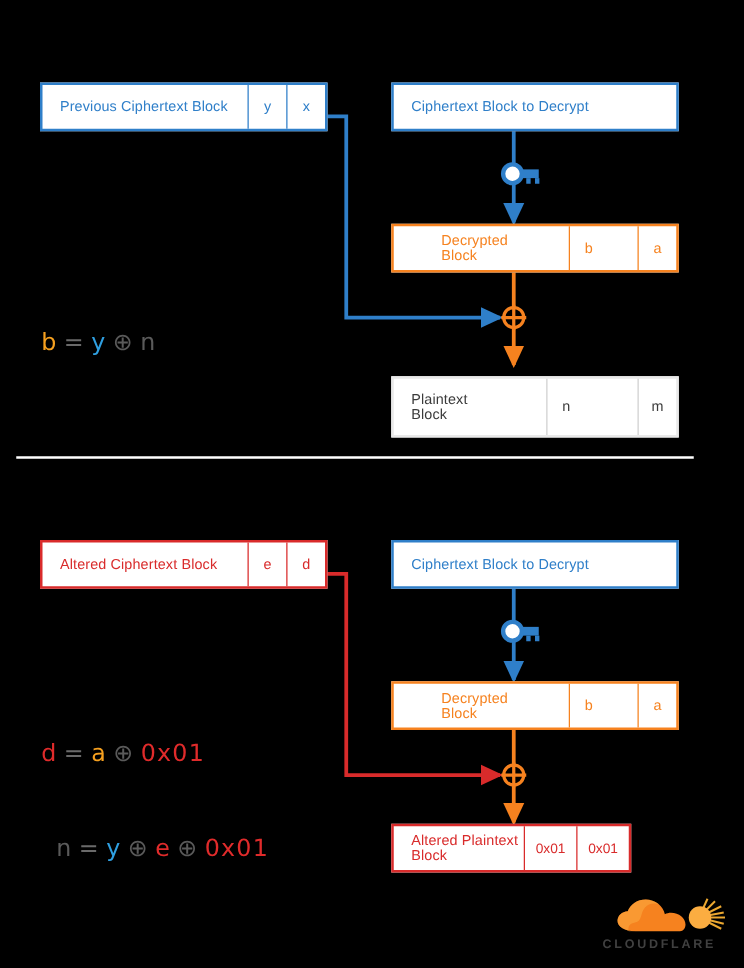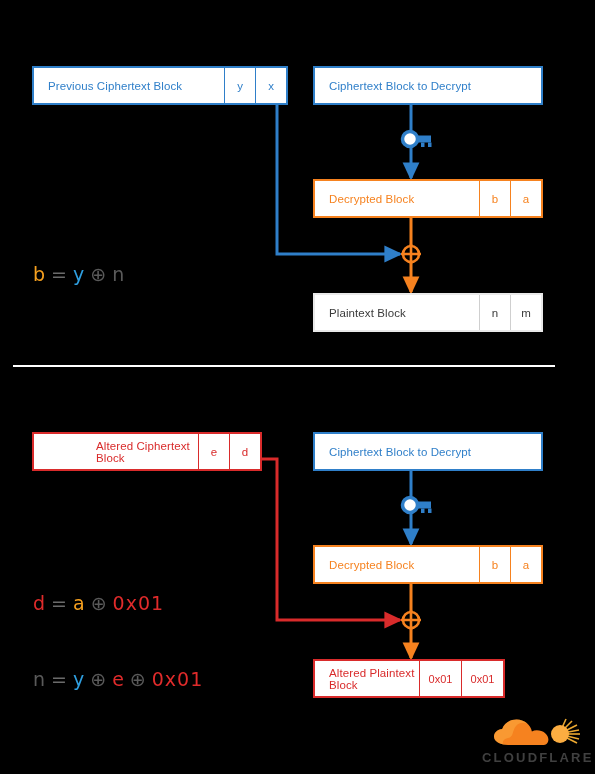--- a/index.html
+++ b/index.html
@@ -58,21 +58,21 @@
     width: 41px;
     flex: 0 0 41px;
     font-size: 11px;
   }
   
   .theme-blue { border-color: #2f7fc9; }
   .theme-blue .label, .theme-blue .cell { color: #2f7fc9; }
   .theme-blue .cell { border-left-color: #2f7fc9; }
 
   .theme-orange { border-color: #f6821f; }
-  .theme-orange .label, .theme-orange .cell { color: #f6821f; }
+  .theme-orange .label, .theme-orange .cell { color: #f6821f; margin-left: 24px; }
   .theme-orange .cell { border-left-color: #f6821f; }
 
   .theme-red { border-color: #d92b2b; }
   .theme-red .label, .theme-red .cell { color: #d92b2b; }
   .theme-red .cell { border-left-color: #d92b2b; }
 
   .theme-gray { border-color: #e9e9e9; }
   .theme-gray .label, .theme-gray .cell { color: #3b3b3b; }
   .theme-gray .cell { border-left-color: #cfcfcf; }
 
@@ -105,21 +105,21 @@
     position: absolute;
     left: 480px;
     top: 718px;
     width: 105px;
     height: 48px;
   }
   .logo .wordmark {
     position: absolute;
     left: 2px;
     top: 32px;
-    font-size: 13px;
+    font-size: 10px;
     letter-spacing: 2.2px;
     color: #404040;
     font-weight: bold;
     font-family: "Liberation Sans", sans-serif;
   }
 </style>
 </head>
 <body>
 
 <div class="stage">
@@ -182,50 +182,50 @@
     <g>
       <circle cx="411" cy="254" r="8" fill="#000000" stroke="#f6821f" stroke-width="2.6"></circle>
       <path d="M411,244 L411,264 M401,254 L421,254" stroke="#f6821f" stroke-width="2.6"></path>
     </g>
     <g>
       <circle cx="411" cy="620" r="8" fill="#000000" stroke="#f6821f" stroke-width="2.6"></circle>
       <path d="M411,610 L411,630 M401,620 L421,620" stroke="#f6821f" stroke-width="2.6"></path>
     </g>
   </svg>
 
-  <div class="block theme-blue" style="left:32px; top:66px; width:256px; height:39px;">
+  <div class="block theme-blue" style="left:32px; top:66px; width:230px; height:39px;">
     <div class="label">Previous Ciphertext Block</div>
     <div class="cell">y</div>
     <div class="cell">x</div>
   </div>
 
   <div class="block theme-blue" style="left:313px; top:66px; width:230px; height:39px;">
     <div class="label">Ciphertext Block to Decrypt</div>
   </div>
 
   <div class="block theme-orange" style="left:313px; top:179px; width:230px; height:39px;">
     <div class="label">Decrypted Block</div>
     <div class="cell">b</div>
     <div class="cell">a</div>
   </div>
 
-  <div class="block theme-gray" style="left:313px; top:293px; width:230px; height:39px;">
+  <div class="block theme-gray" style="left:313px; top:301px; width:230px; height:49px;gap:42px;">
     <div class="label">Plaintext Block</div>
     <div class="cell">n</div>
     <div class="cell">m</div>
   </div>
 
   <div class="eqn" style="left:33px; top:263px;">
     <span class="c-orange">b</span><span class="c-eq">=</span><span class="c-blue">y</span><span class="c-gray">⊕</span><span class="c-gray">n</span>
   </div>
 
 
   <div class="divider"></div>
 
-  <div class="block theme-red" style="left:32px; top:432px; width:230px; height:39px;padding-left:48px;">
+  <div class="block theme-red" style="left:32px; top:432px; width:230px; height:39px;">
     <div class="label">Altered Ciphertext Block</div>
     <div class="cell">e</div>
     <div class="cell">d</div>
   </div>
 
   <div class="block theme-blue" style="left:313px; top:432px; width:230px; height:39px;">
     <div class="label">Ciphertext Block to Decrypt</div>
   </div>
 
   <div class="block theme-orange" style="left:313px; top:545px; width:230px; height:39px;">
@@ -238,21 +238,21 @@
     <div class="label">Altered Plaintext Block</div>
     <div class="cell wide">0x01</div>
     <div class="cell wide">0x01</div>
   </div>
 
   <div class="eqn" style="left:33px; top:592px;">
     <span class="c-red">d</span><span class="c-eq">=</span><span class="c-orange">a</span><span class="c-gray">⊕</span><span class="c-red">0x01</span>
   </div>
 
 
-  <div class="eqn" style="left:33px; top:668px;">
+  <div class="eqn" style="left:45px; top:668px;">
     <span class="c-gray">n</span><span class="c-eq">=</span><span class="c-blue">y</span><span class="c-gray">⊕</span><span class="c-red">e</span><span class="c-gray">⊕</span><span class="c-red">0x01</span>
   </div>
 
   <div class="logo">
     <svg width="105" height="32" viewBox="0 0 105 32" xmlns="http://www.w3.org/2000/svg">
       <g>
 
         <g stroke="#f9b233" stroke-width="1.6" opacity="0.95">
           <line x1="83" y1="14" x2="97" y2="7"></line>
           <line x1="83" y1="15" x2="99" y2="12"></line>

